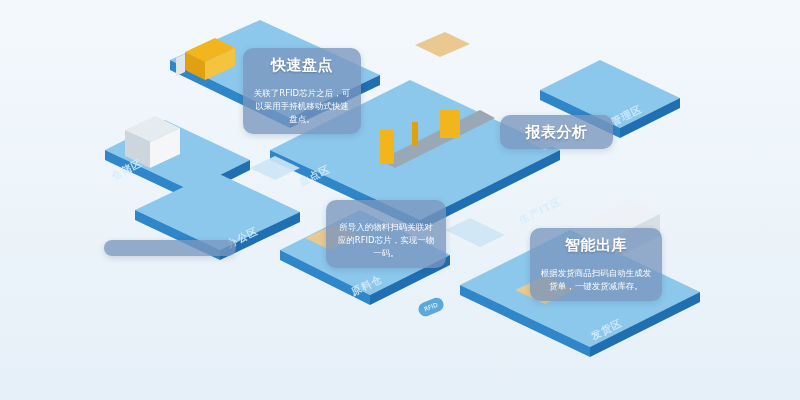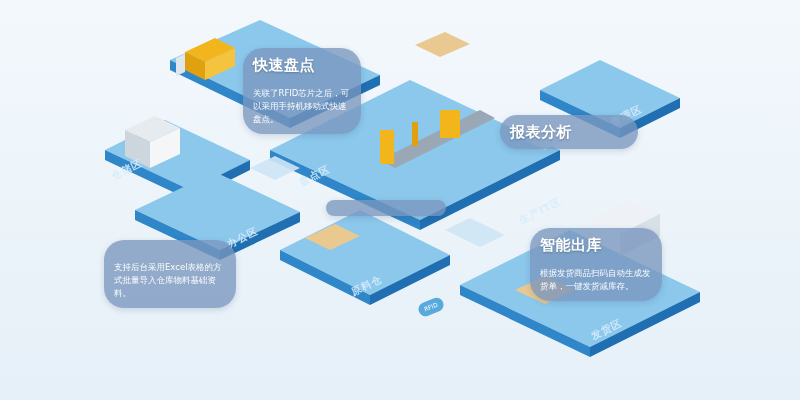--- a/index.html
+++ b/index.html
@@ -8,24 +8,25 @@
     background: #eef5fb;
     font-family: "DejaVu Sans", "Liberation Sans", sans-serif;
     position: relative;
   }
   .stage { position: absolute; inset: 0; width: 800px; height: 400px; }
   .stage svg.scene { position: absolute; left: 0; top: 0; }
 
   .callout {
     position: absolute;
     background: rgba(120, 150, 190, 0.78);
-    border-radius: 20px;
+    border-radius: 10px;
     color: #ffffff;
     padding: 8px 10px 8px 10px;
     box-shadow: 0 2px 6px rgba(40,70,110,0.18);
+    text-align: center;
   }
   .callout .title {
     font-family: "DejaVu Sans", sans-serif;
     font-weight: bold;
     font-size: 15px;
     line-height: 18px;
     letter-spacing: 0.5px;
     text-shadow: 0 1px 2px rgba(0,0,0,0.25);
   }
   .callout .desc {
@@ -160,28 +161,28 @@
   <span class="zone-label" style="left:352px; top:286px; transform:rotate(-26deg);">原料仓</span>
   <span class="zone-label" style="left:592px; top:330px; transform:rotate(-26deg);">发货区</span>
 
   <span class="cloud-badge" style="left:418px; top:300px;">RFID</span>
 
   <div class="callout" style="left:243px; top:48px; width:118px;">
     <div class="title">快速盘点</div>
     <div class="desc">关联了RFID芯片之后，可以采用手持机移动式快速盘点。</div>
   </div>
 
-  <div class="callout" style="left:500px; top:115px; width:138px;">
+  <div class="callout" style="left:500px; top:115px; width:113px;">
     <div class="title">报表分析</div>
   </div>
 
   <div class="callout" style="left:326px; top:200px; width:120px;">
+    <div class="desc">所导入的物料扫码关联对应的RFID芯片，实现一物一码。</div>
   </div>
 
   <div class="callout" style="left:104px; top:240px; width:132px;">
-    <div class="desc">支持后台采用Excel表格的方式批量导入仓库物料基础资料。</div>
   </div>
 
   <div class="callout" style="left:530px; top:228px; width:132px;">
     <div class="title">智能出库</div>
     <div class="desc">根据发货商品扫码自动生成发货单，一键发货减库存。</div>
   </div>
 </div>
 
 </body></html>

